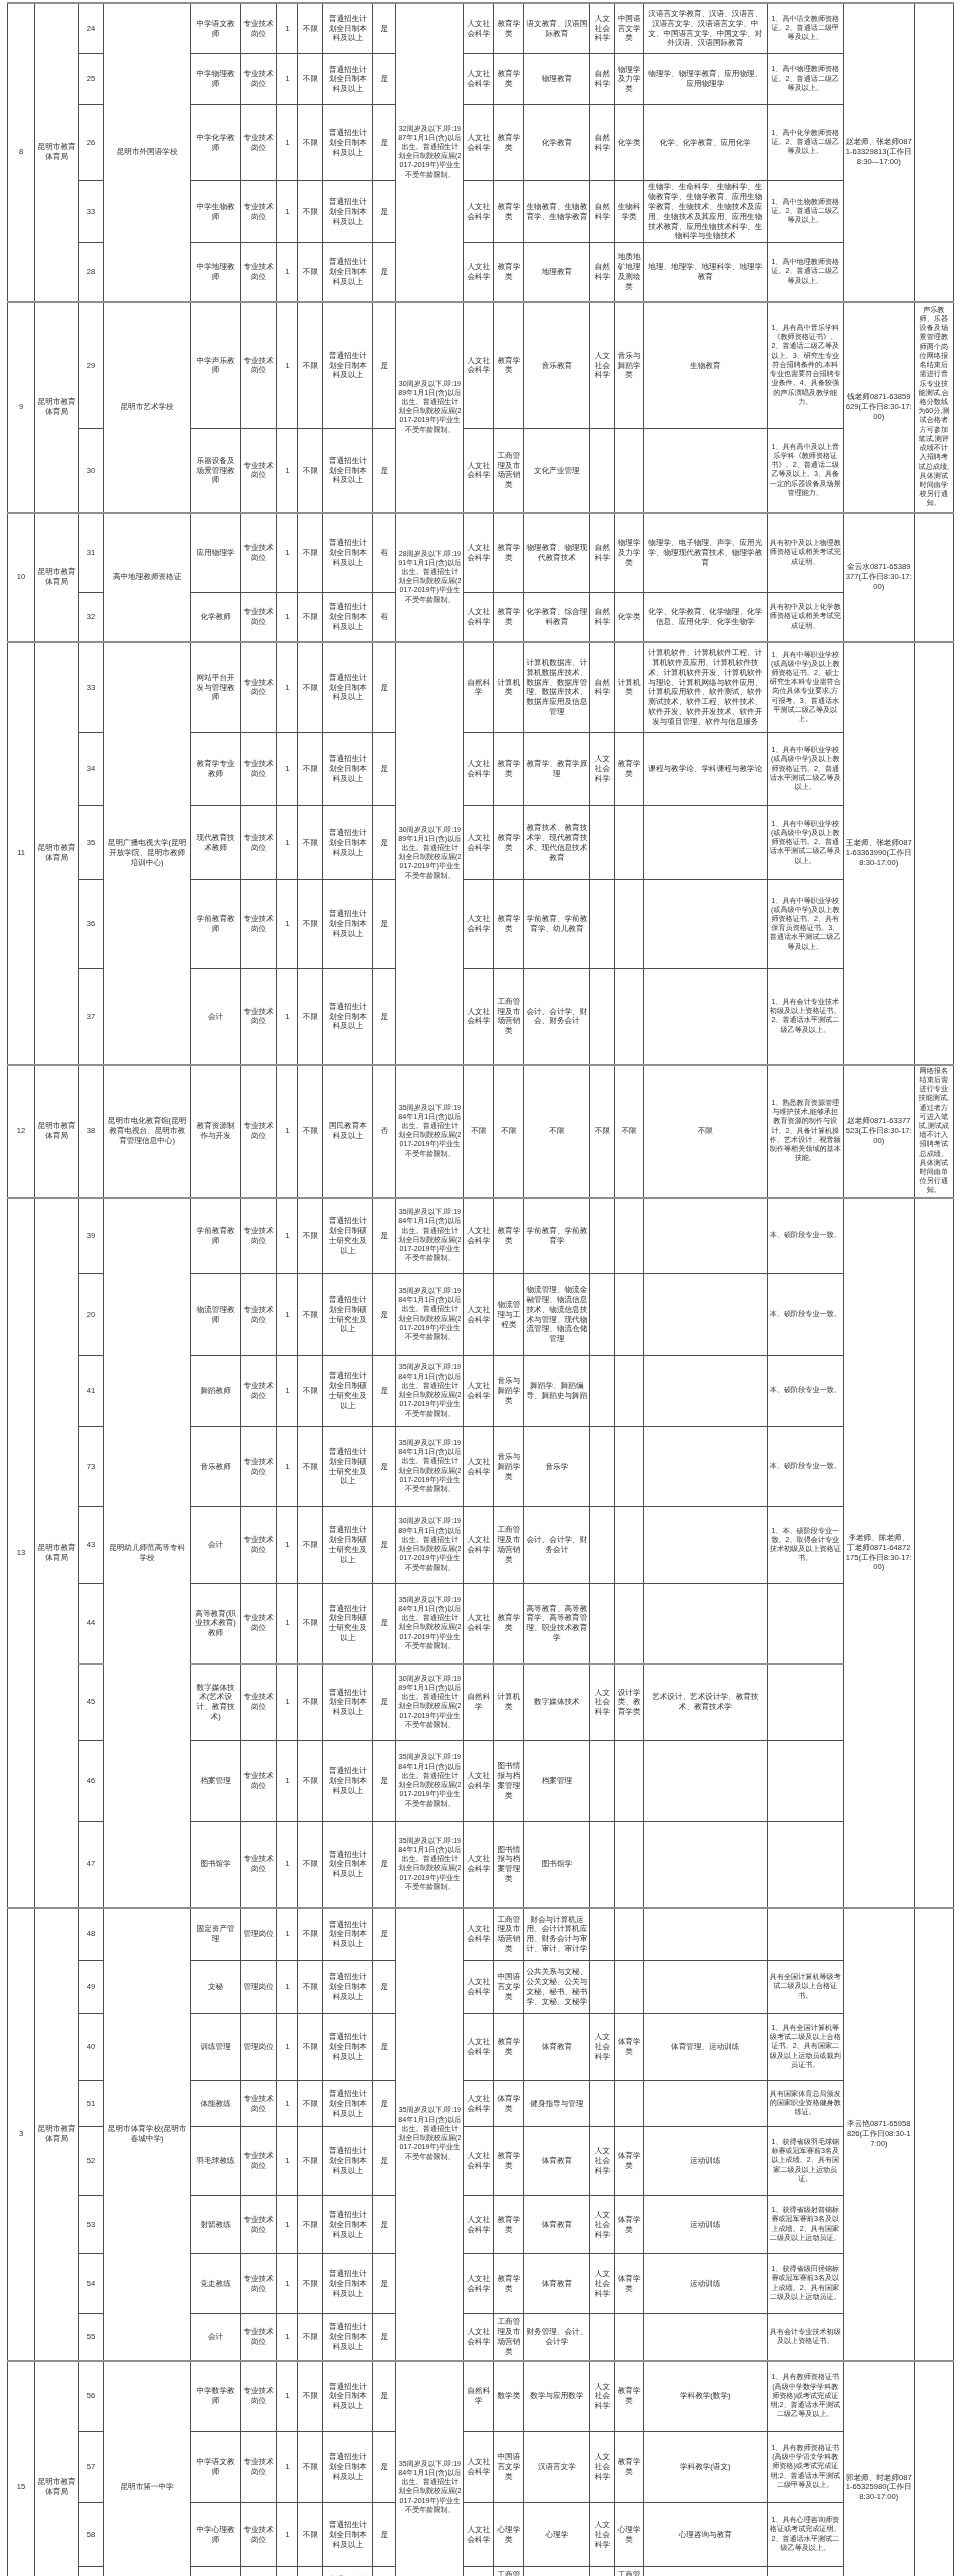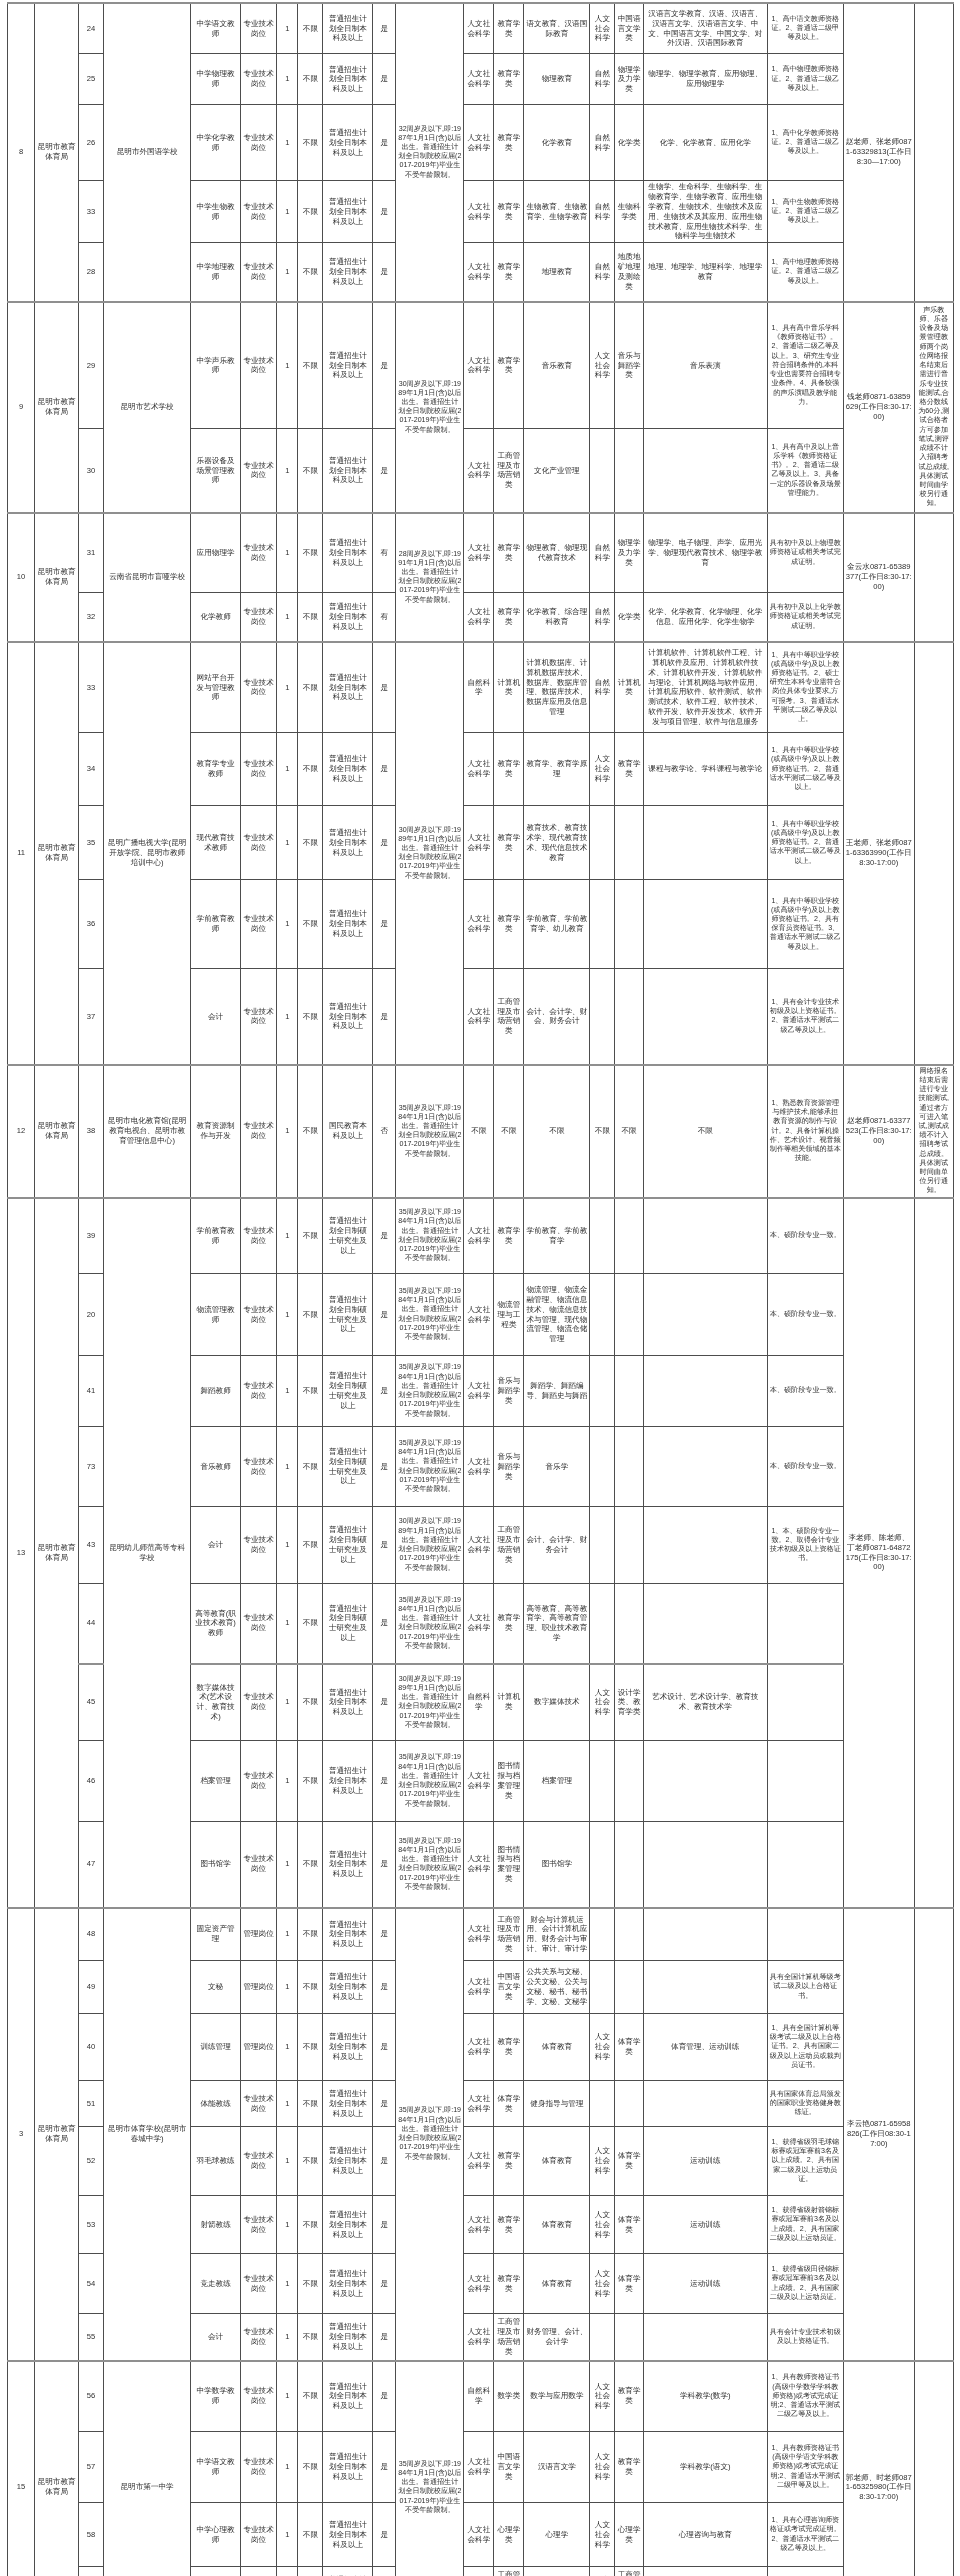--- a/index.html
+++ b/index.html
@@ -145,21 +145,21 @@
           <td>1</td>
           <td>不限</td>
           <td>普通招生计划全日制本科及以上</td>
           <td>是</td>
           <td rowspan="2" class="left tiny">30周岁及以下,即:1989年1月1日(含)以后出生。普通招生计划全日制院校应届(2017-2019年)毕业生不受年龄限制。</td>
           <td>人文社会科学</td>
           <td>教育学类</td>
           <td>音乐教育</td>
           <td>人文社会科学</td>
           <td>音乐与舞蹈学类</td>
-          <td>音乐表演</td>
+          <td>生物教育</td>
           <td class="left tiny">1、具有高中音乐学科《教师资格证书》。2、普通话二级乙等及以上。3、研究生专业符合招聘条件的,本科专业也需要符合招聘专业条件。4、具备较强的声乐演唱及教学能力。</td>
           <td rowspan="2">钱老师0871-63859629(工作日8:30-17:00)</td>
           <td rowspan="2" class="left tiny">声乐教师、乐器设备及场景管理教师两个岗位网络报名结束后需进行音乐专业技能测试,合格分数线为60分,测试合格者方可参加笔试,测评成绩不计入招聘考试总成绩,具体测试时间由学校另行通知。</td>
         </tr>
         <tr style="height: 84px;">
           <td>30</td>
           <td>乐器设备及场景管理教师</td>
           <td>专业技术岗位</td>
           <td>1</td>
           <td>不限</td>
@@ -170,21 +170,21 @@
           <td>文化产业管理</td>
           <td></td>
           <td></td>
           <td></td>
           <td class="left tiny">1、具有高中及以上音乐学科《教师资格证书》。2、普通话二级乙等及以上。3、具备一定的乐器设备及场景管理能力。</td>
         </tr>
         <tr class="sec-first" style="height: 80px;">
           <td rowspan="2">10</td>
           <td rowspan="2">昆明市教育体育局</td>
           <td>31</td>
-          <td rowspan="2">云南省昆明市盲哑学校</td>
+          <td rowspan="2">高中地理教师资格证</td>
           <td>应用物理学</td>
           <td>专业技术岗位</td>
           <td>1</td>
           <td>不限</td>
           <td>普通招生计划全日制本科及以上</td>
           <td>有</td>
           <td rowspan="2" class="left tiny">28周岁及以下,即:1991年1月1日(含)以后出生。普通招生计划全日制院校应届(2017-2019年)毕业生不受年龄限制。</td>
           <td>人文社会科学</td>
           <td>教育学类</td>
           <td>物理教育、物理现代教育技术</td>

